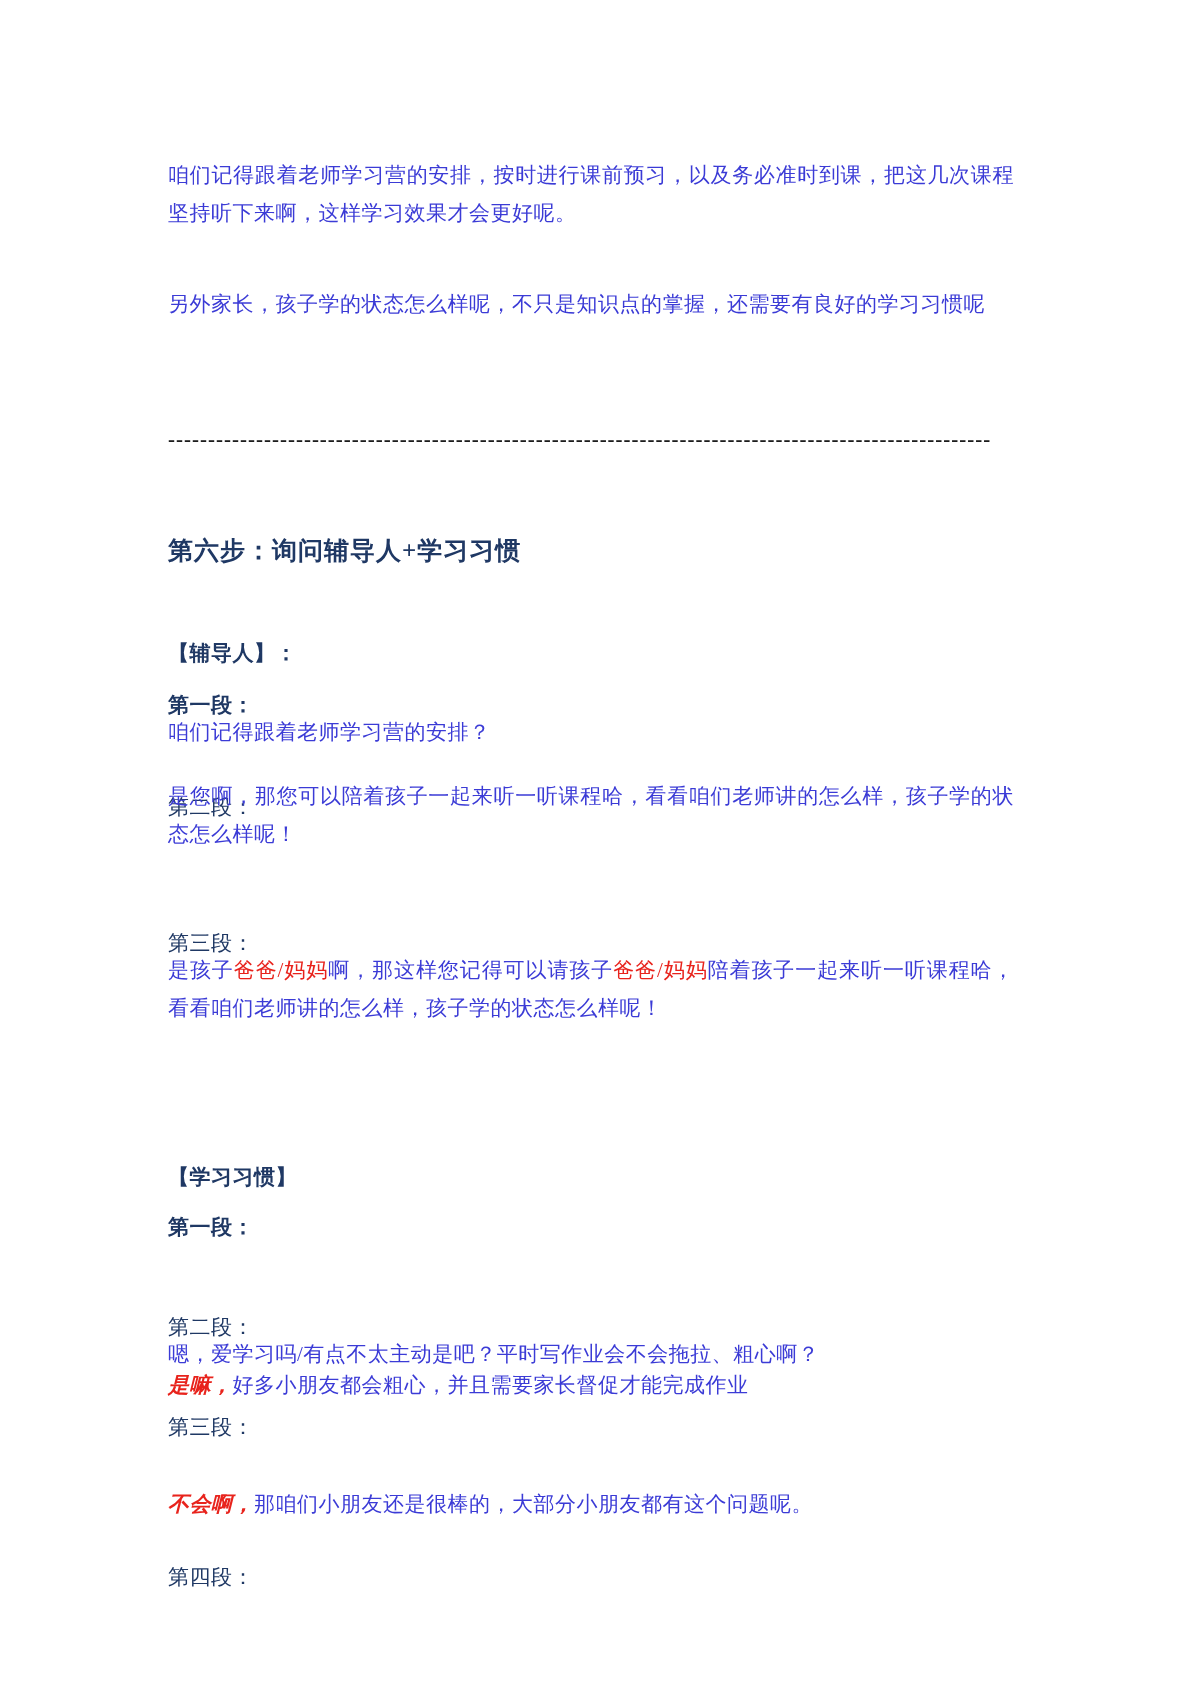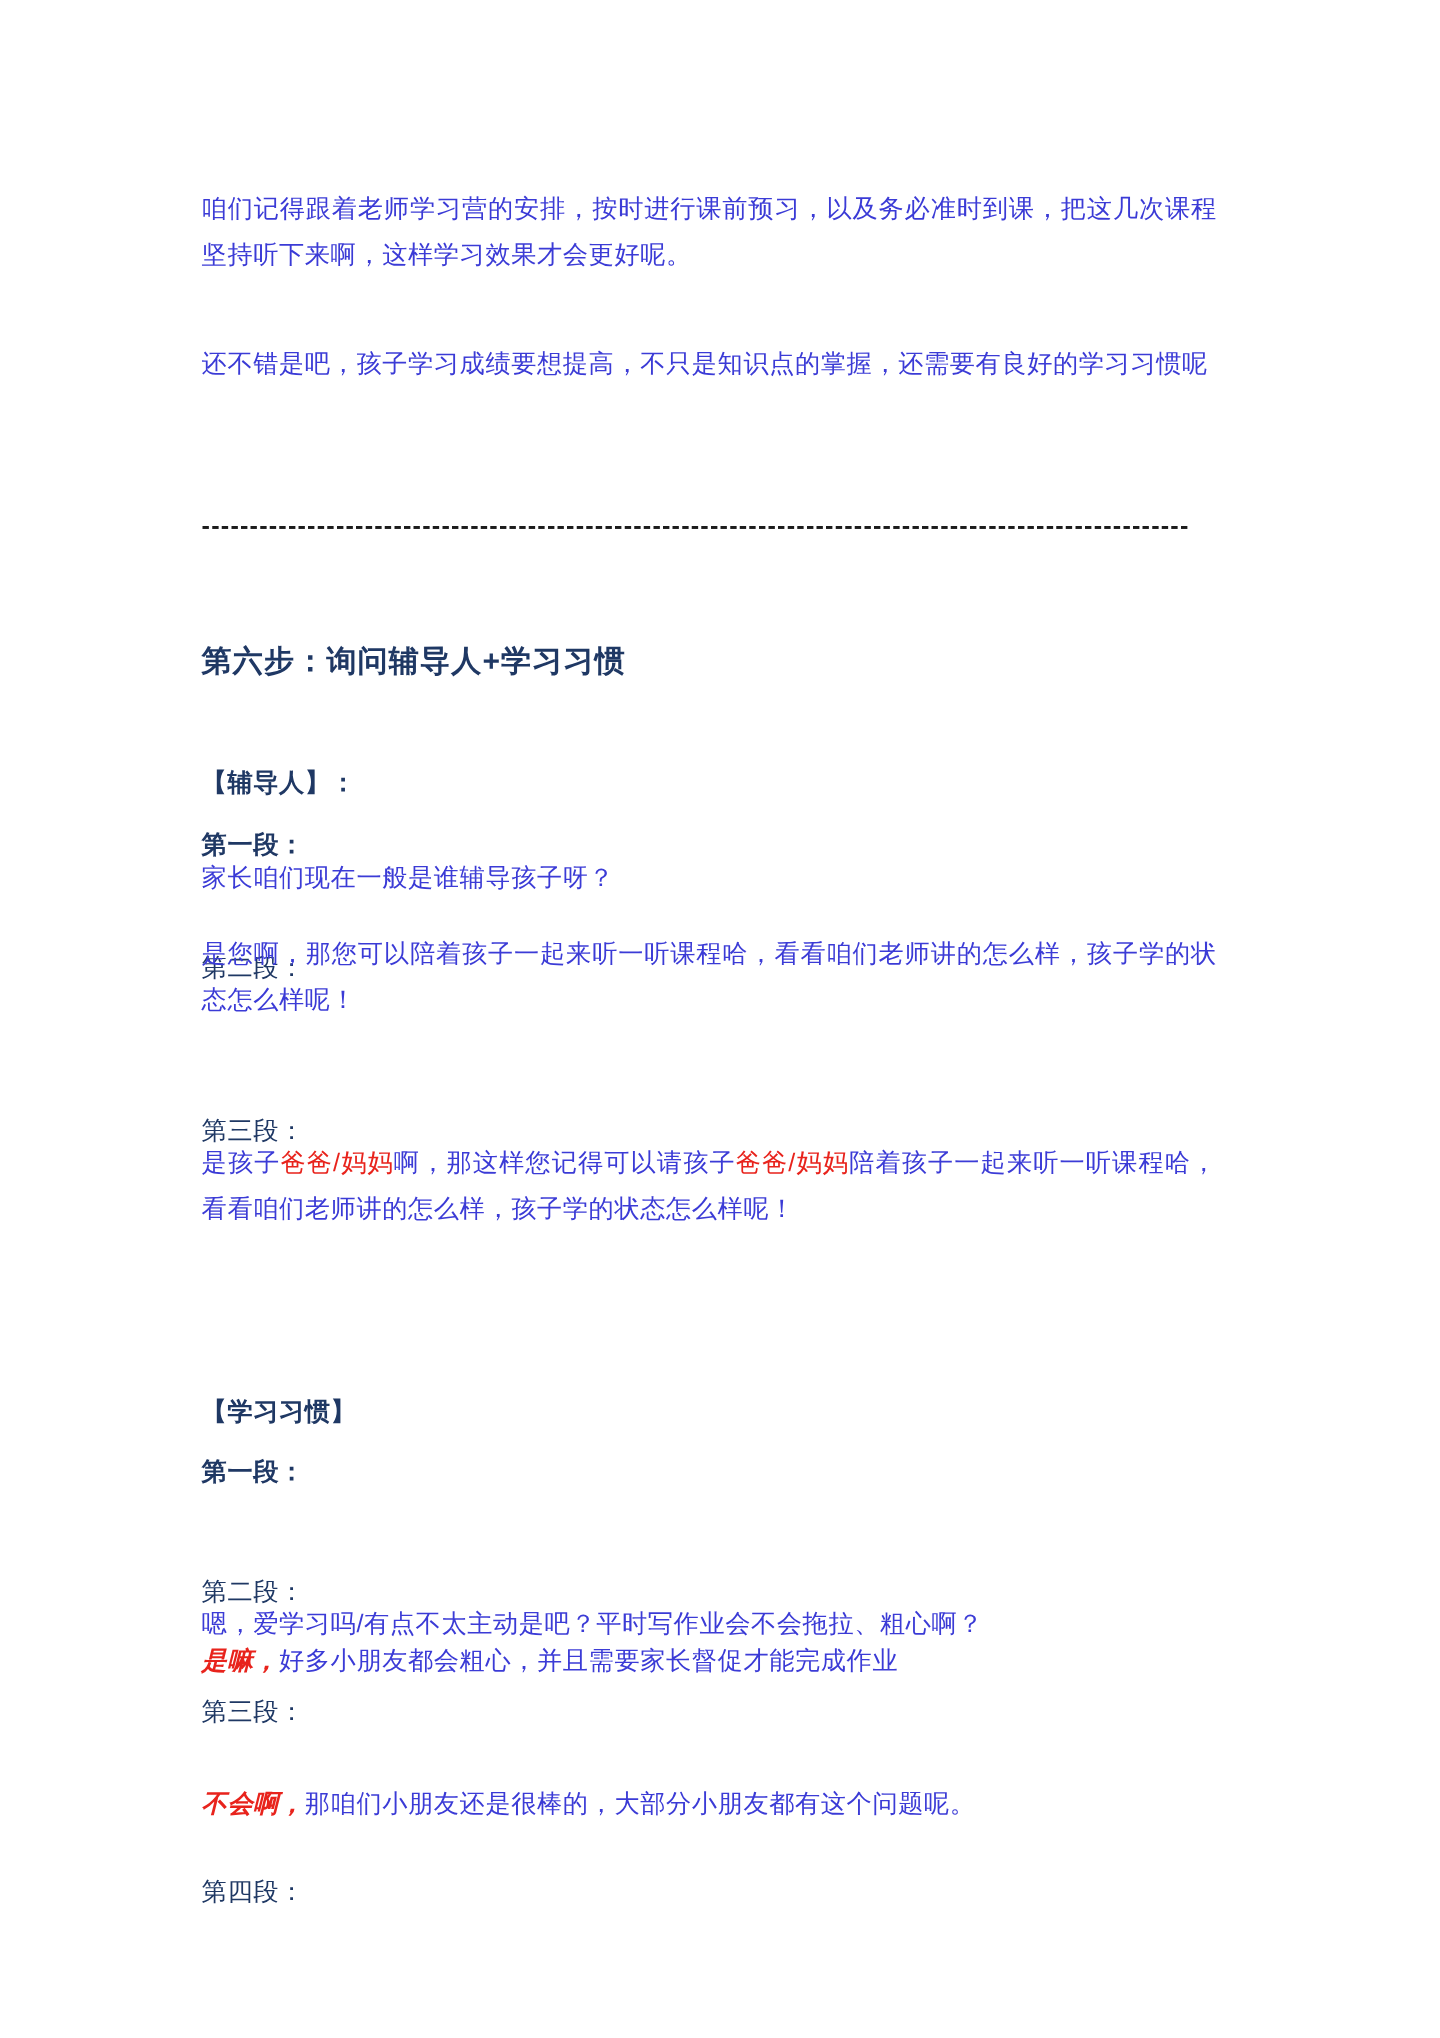--- a/index.html
+++ b/index.html
@@ -8,21 +8,21 @@
     --red: #e8231c;
     --dash: #1c1c1c;
     --page-bg: #ffffff;
   }
   html, body { margin: 0; padding: 0; background: var(--page-bg); }
   .page {
     position: relative;
     width: 1200px;
     height: 1630px;
     background: var(--page-bg);
-    font-family: Liberation Sans, sans-serif;
+    font-family: Liberation Serif, serif;
     overflow: hidden;
   }
   .block {
     position: absolute;
     left: 168px;
     width: 846px;
     font-size: 21px;
     line-height: 38px;
     text-align: justify;
     letter-spacing: 0.5px;
@@ -59,31 +59,31 @@
     letter-spacing: 1px;
   }
 </style>
 </head>
 <body>
 
 <div class="page">
 
   <p class="block blue" style="top:135px">咱们记得跟着老师学习营的安排，按时进行课前预习，以及务必准时到课，把这几次课程坚持听下来啊，这样学习效果才会更好呢。</p>
 
-  <p class="block blue" style="top:264px">还不错是吧，孩子学习成绩要想提高，不只是知识点的掌握，还需要有良好的学习习惯呢</p>
+  <p class="block blue" style="top:264px">另外家长，孩子学的状态怎么样呢，不只是知识点的掌握，还需要有良好的学习习惯呢</p>
 
   <div class="divider" style="top:427px">--------------------------------------------------------------------------------------------------------------</div>
 
   <h1 class="heading" style="top:512px">第六步：询问辅导人+学习习惯</h1>
 
   <p class="block navy bold" style="top:590px">【辅导人】：</p>
 
   <p class="block navy bold" style="top:642px">第一段：</p>
 
-  <p class="block blue" style="top:692px">家长咱们现在一般是谁辅导孩子呀？</p>
+  <p class="block blue" style="top:692px">咱们记得跟着老师学习营的安排？</p>
 
   <p class="block navy" style="top:744px">第二段：</p>
 
   <p class="block blue" style="top:756px">是您啊，那您可以陪着孩子一起来听一听课程哈，看看咱们老师讲的怎么样，孩子学的状态怎么样呢！</p>
 
   <p class="block navy" style="top:880px">第三段：</p>
 
   <p class="block navy bold" style="top:1114px">【学习习惯】</p>
 
   <p class="block" style="top:930px">

